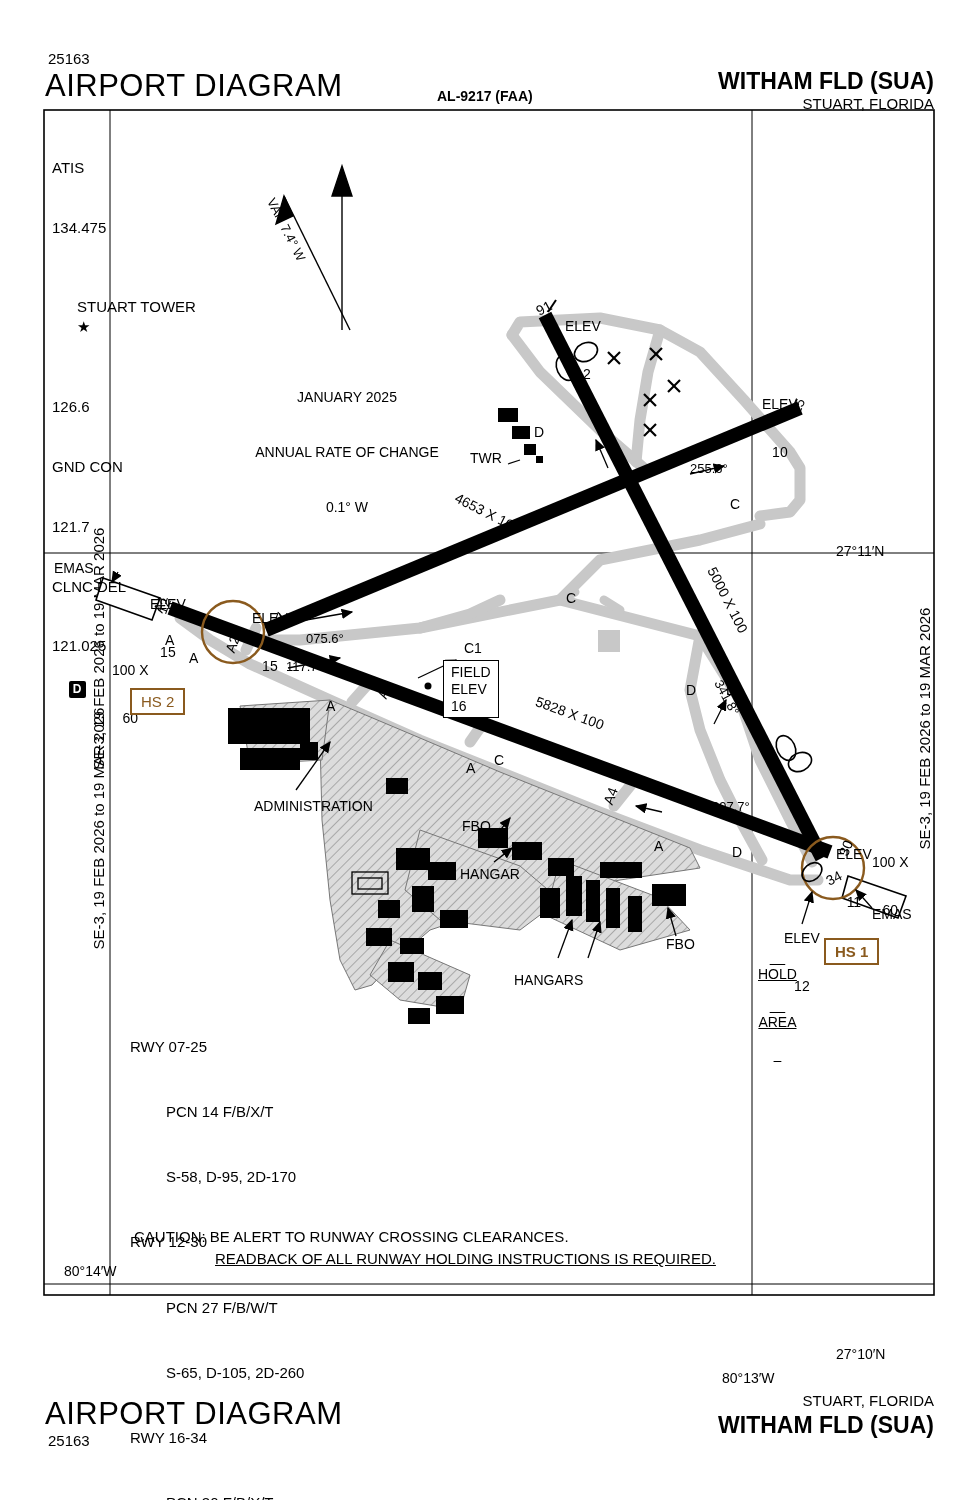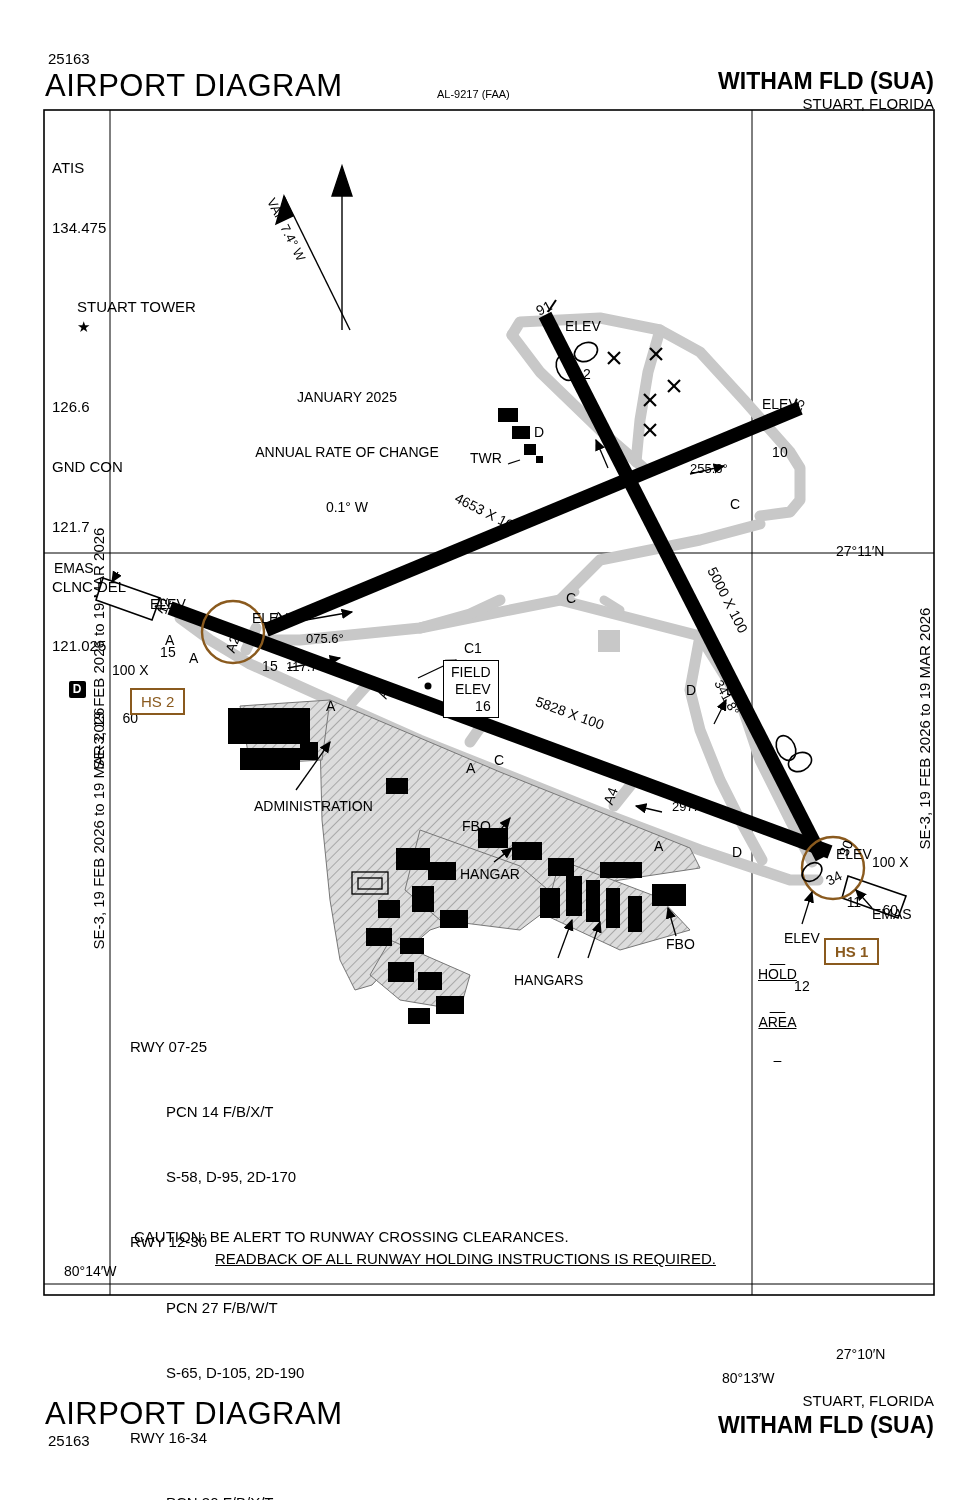--- a/index.html
+++ b/index.html
@@ -3,41 +3,41 @@
 <meta charset="utf-8">
 <style>
   html, body { margin:0; padding:0; background:#fff; }
   body { width:978px; height:1500px; font-family:"Liberation Sans", sans-serif; color:#000; position:relative; overflow:hidden; }
   .page { position:absolute; left:0; top:0; width:978px; height:1500px; }
   .abs { position:absolute; }
   .t { position:absolute; white-space:pre; line-height:1.15; }
   
   #hdr-num { left:48px; top:50px; font-size:15px; }
   #hdr-title { left:45px; top:68px; font-size:31px; letter-spacing:0.5px; }
-  #hdr-al { left:437px; top:88px; font-size:11px; }
+  #hdr-al { left:437px; top:88px; font-size:14px;font-weight:bold; }
   #hdr-apt { right:44px; top:68px; font-size:23px; font-weight:bold; text-align:right; }
   #hdr-city { right:44px; top:95px; font-size:15px; text-align:right; }
   
   #ftr-title { left:45px; top:1396px; font-size:31px; letter-spacing:0.5px; }
   #ftr-num { left:48px; top:1432px; font-size:15px; }
   #ftr-city { right:44px; top:1392px; font-size:15px; text-align:right; }
   #ftr-apt { right:44px; top:1412px; font-size:23px; font-weight:bold; text-align:right; }
   
   .side { position:absolute; font-size:15px; white-space:nowrap; }
   #side-left-1 { left:-22px; top:640px; transform:rotate(-90deg); transform-origin:center; }
   #side-left-2 { left:-22px; top:820px; transform:rotate(-90deg); transform-origin:center; }
   #side-right { right:-68px; top:720px; transform:rotate(-90deg); transform-origin:center; }
   
   #comms { left:52px; top:118px; font-size:15px; line-height:1.33; }
   .dbox { display:inline-block; width:17px; height:17px; background:#000; color:#fff; font-size:12px; font-weight:bold; text-align:center; line-height:17px; border-radius:2px; margin-top:5px; }
   
   .lbl { font-size:14px; }
   .lbl-sm { font-size:13px; }
   .ctr { text-align:center; }
-  .fieldelev { border:1.5px solid #000; padding:3px 7px; font-size:14px; text-align:right; line-height:1.2; background:#fff; }
+  .fieldelev { border:1.5px solid #000; padding:3px 7px; font-size:14px; text-align:left; line-height:1.2; background:#fff; }
   .hsbox { border:2px solid #8a5a1e; color:#8a5a1e; font-size:15px; padding:3px 9px; background:#fff; font-weight:normal; }
   .rwydata { font-size:15px; line-height:1.45; }
   .caution { font-size:15px; }
   .declmag { font-size:14px; text-align:center; line-height:1.3; }
   .rot { position:absolute; white-space:nowrap; }
 </style>
 </head>
 <body>
 
 <div class="page">
@@ -276,21 +276,21 @@
 
   <div class="rot lbl" style="left:452px; top:505px; transform:rotate(27deg);">4653 X 100</div>
   <div class="rot lbl" style="left:692px; top:592px; transform:rotate(63deg);">5000 X 100</div>
   <div class="rot lbl" style="left:534px; top:705px; transform:rotate(20deg);">5828 X 100</div>
 
   <div class="rot lbl-sm" style="left:560px; top:378px; transform:rotate(62deg);">161.8°</div>
   <div class="t lbl-sm" style="left:690px; top:462px;">255.6°</div>
   <div class="t lbl-sm" style="left:306px; top:632px;">075.6°</div>
   <div class="t lbl-sm" style="left:286px; top:660px;">117.7°</div>
   <div class="rot lbl-sm" style="left:708px; top:690px; transform:rotate(62deg);">341.8°</div>
-  <div class="t lbl-sm" style="left:672px; top:800px;">297.7°</div>
+  <div class="t lbl-sm" style="left:712px; top:800px;">297.7°</div>
 
   <div class="t lbl" style="left:54px; top:560px;">EMAS</div>
   <div class="t lbl ctr" style="left:112px; top:630px;">
     <div>100 X</div>
     <div>60</div>
   </div>
   <div class="t lbl" style="left:872px; top:906px;">EMAS</div>
   <div class="t lbl ctr" style="left:872px; top:822px;">
     <div>100 X</div>
     <div>60</div>
@@ -332,21 +332,21 @@
   <div class="t lbl" style="left:836px; top:1346px;">27°10′N</div>
   <div class="t lbl" style="left:64px; top:1263px;">80°14′W</div>
   <div class="t lbl" style="left:722px; top:1322px;margin-top:48px;">80°13′W</div>
 
   <div class="t rwydata" style="left:130px; top:992px;">
     <div>RWY 07-25</div>
     <div style="padding-left:36px;">PCN 14 F/B/X/T</div>
     <div style="padding-left:36px;">S-58, D-95, 2D-170</div>
     <div>RWY 12-30</div>
     <div style="padding-left:36px;">PCN 27 F/B/W/T</div>
-    <div style="padding-left:36px;">S-65, D-105, 2D-190</div>
+    <div style="padding-left:36px;">S-65, D-105, 2D-260</div>
     <div>RWY 16-34</div>
     <div style="padding-left:36px;">PCN 30 F/B/X/T</div>
     
   </div>
 
   <div class="t caution" style="left:134px; top:1228px;">CAUTION: BE ALERT TO RUNWAY CROSSING CLEARANCES.</div>
   <div class="t caution" style="left:215px; top:1250px; text-decoration:underline;">READBACK OF ALL RUNWAY HOLDING INSTRUCTIONS IS REQUIRED.</div>
 
   <div class="t" id="ftr-title">AIRPORT DIAGRAM</div>
   <div class="t" id="ftr-num">25163</div>

